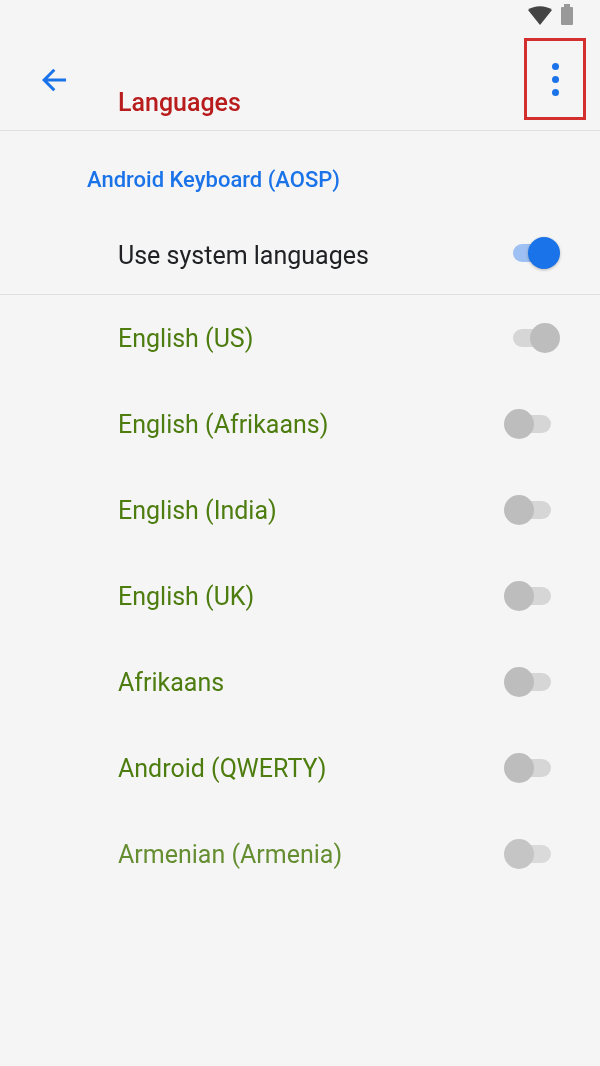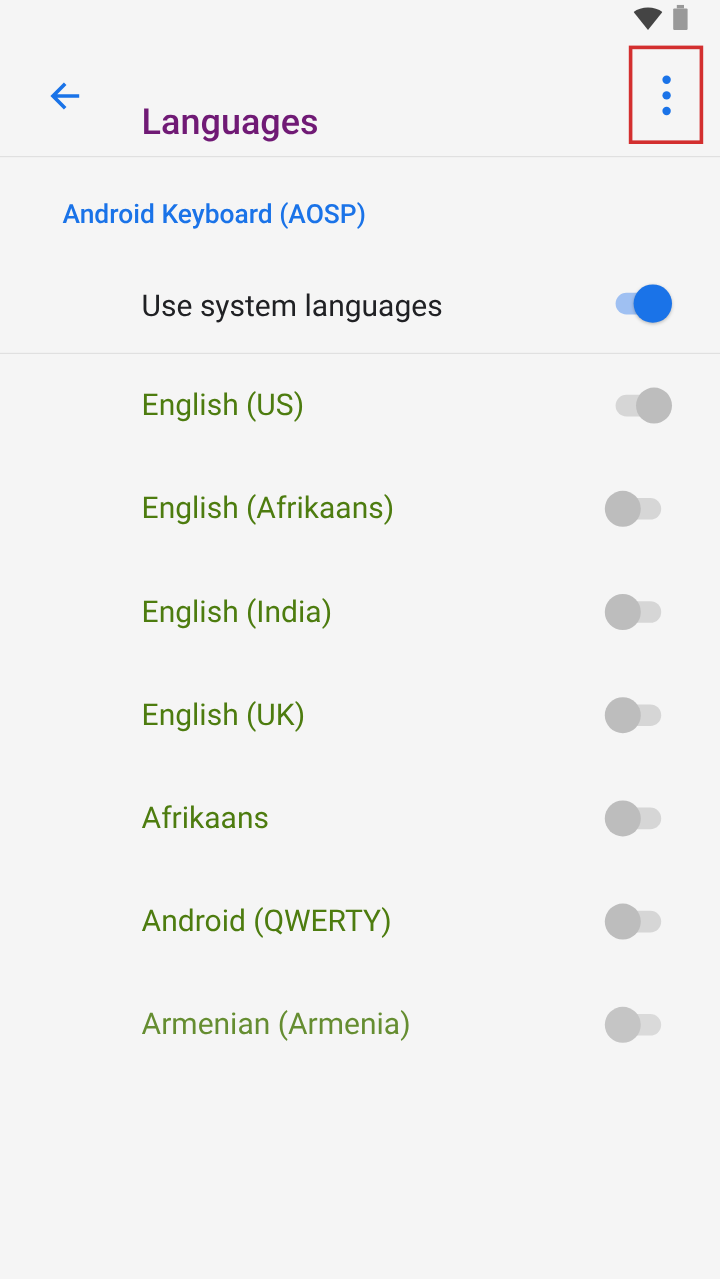--- a/index.html
+++ b/index.html
@@ -38,23 +38,23 @@
     }
     .back-arrow {
       width: 44px;
       height: 44px;
       display: flex;
       align-items: center;
       justify-content: center;
       cursor: pointer;
     }
     .app-title {
-      font-size: 30px;
+      font-size: 25px;
       font-weight: 500;
-      color: #701a75;
+      color: #b91c1c;
       margin-left: 42px;
       margin-top: 44px;
     }
     .overflow-container {
       position: absolute;
       right: 14px;
       top: 8px;
       width: 62px;
       height: 82px;
       border: 3px solid #d32f2f;
@@ -78,21 +78,21 @@
       height: 1px;
       background: #e0e0e0;
     }
     .content {
       padding: 0;
     }
     .section-header {
       font-size: 22px;
       font-weight: 500;
       color: #1a73e8;
-      padding: 36px 0 20px 52px;
+      padding: 36px 0 20px 87px;
     }
     .section-header.second {
       padding-top: 42px;
       padding-bottom: 20px;
     }
     .row {
       display: flex;
       align-items: flex-end;
       justify-content: space-between;
       padding: 24px 40px 24px 118px;

